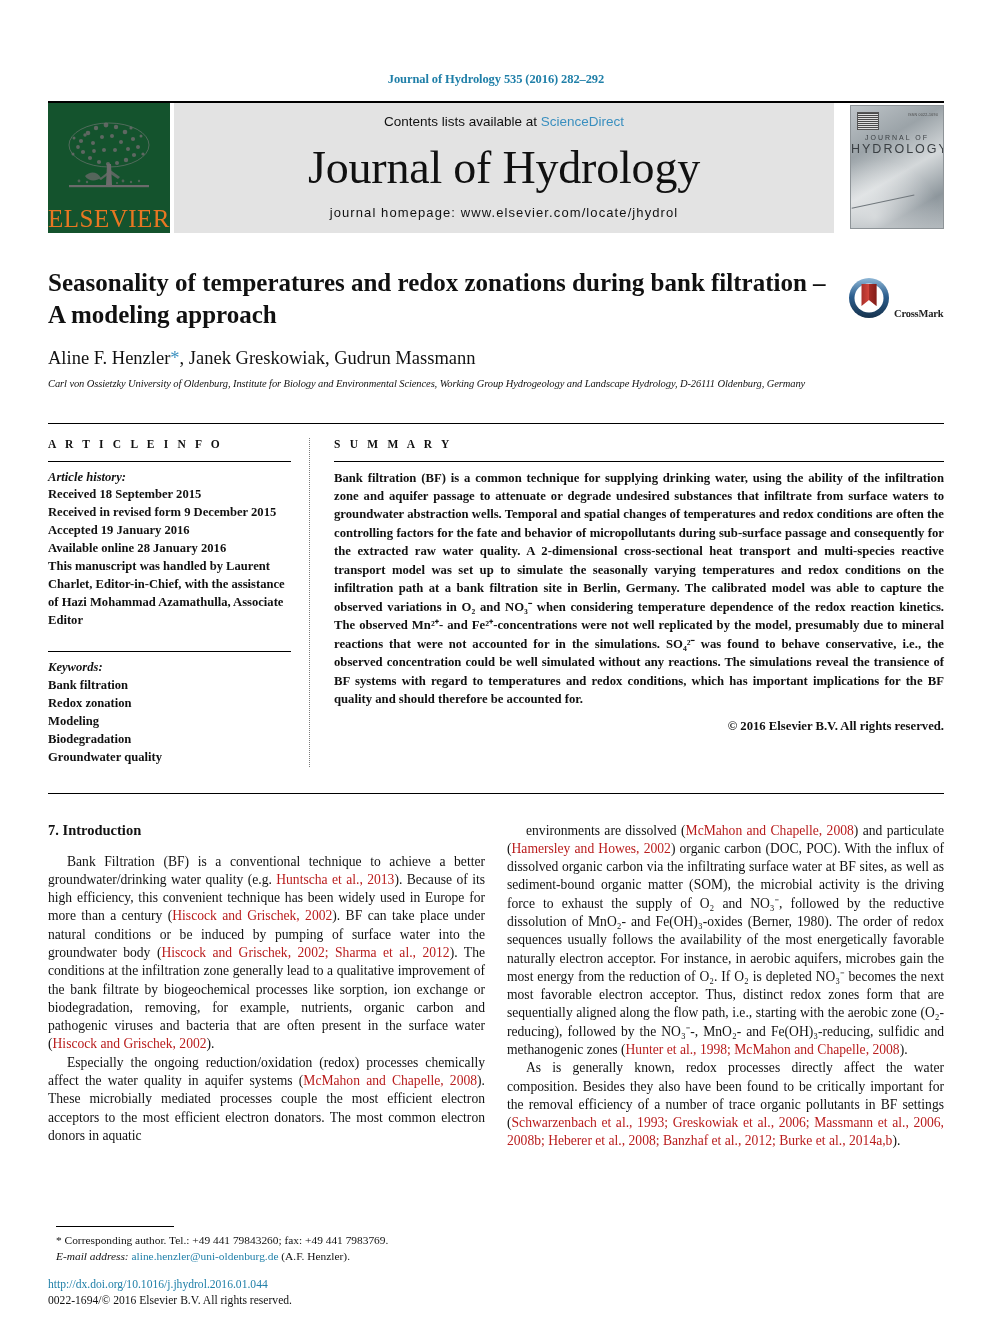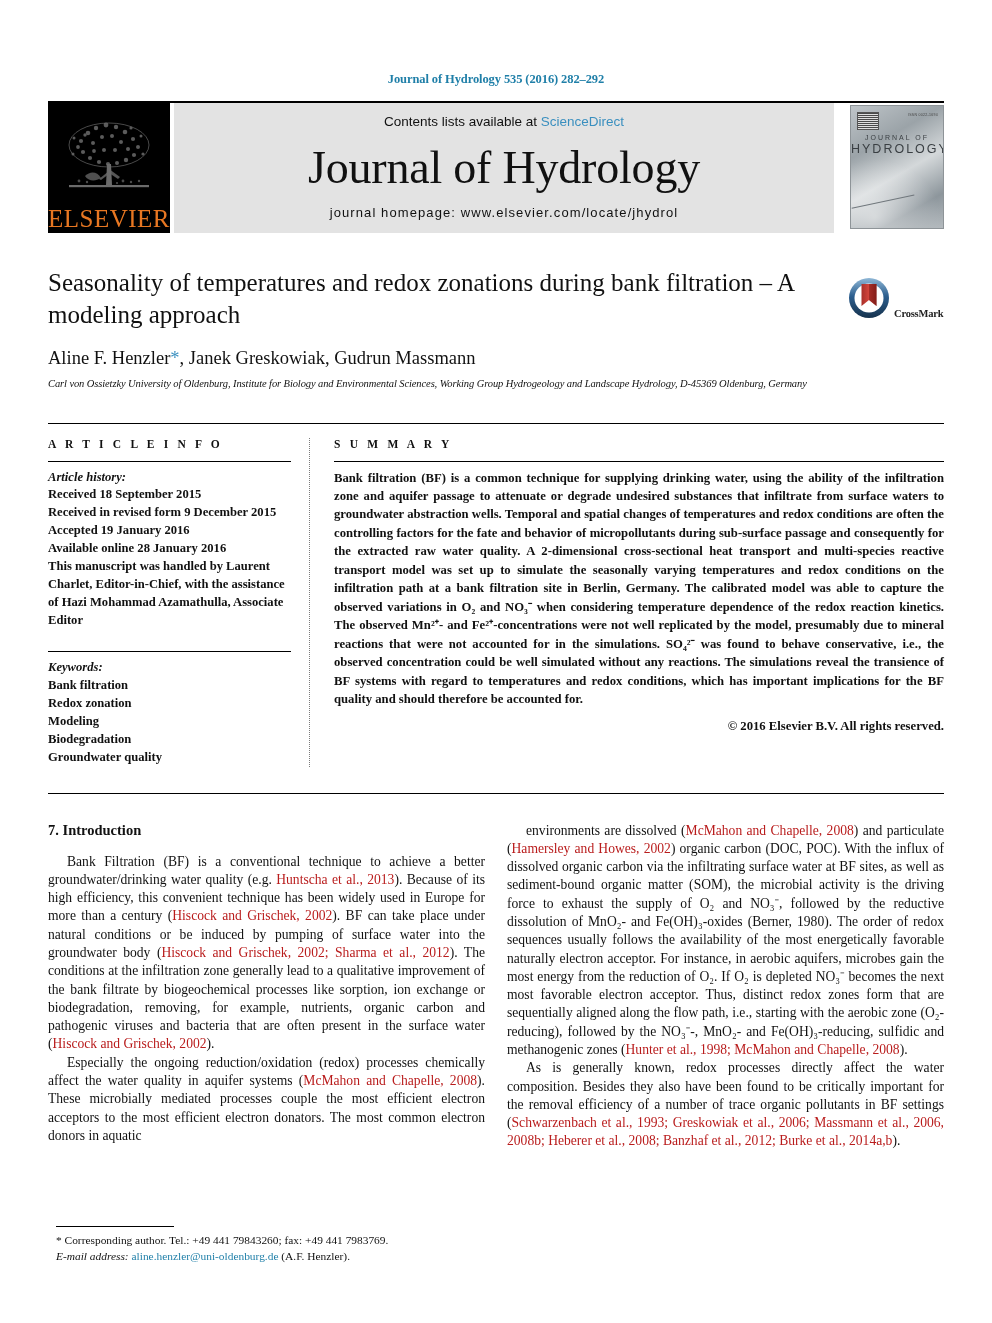--- a/index.html
+++ b/index.html
@@ -43,21 +43,21 @@
     height: 130px;
   }
   .elsevier-logo {
     width: 122px;
     flex: 0 0 122px;
     display: flex;
     flex-direction: column;
     align-items: center;
     justify-content: flex-end;
     padding-bottom: 2px;
-    background: #000000;
+    background: #14532d;
   }
   .tree-svg { display:block; }
   .elsevier-word {
     font-family: "Liberation Serif", serif;
     color: #E87722;
     font-size: 25px;
     letter-spacing: 0.5px;
     line-height: 1;
     margin-top: 1px;
   }
@@ -140,21 +140,21 @@
   
   .title-block {
     margin-top: 34px;
     position: relative;
     min-height: 110px;
   }
   .paper-title {
     font-family: "Liberation Serif", serif;
     font-size: 25px;
     line-height: 1.27;
-    font-weight: normal;
+    font-weight: bold;
     margin: 0;
     width: 790px;
     color: #111;
   }
   .authors {
     margin-top: 17px;
     font-family: "Liberation Serif", serif;
     font-size: 18.5px;
     color: #111;
   }
@@ -392,21 +392,21 @@
         <div class="cover-title2">HYDROLOGY</div>
       </div>
     </div>
   </div>
 
   <div class="title-block">
     <h1 class="paper-title">Seasonality of temperatures and redox zonations during bank filtration – A modeling approach</h1>
     <div class="authors">
       <span>Aline F. Henzler</span><span class="corr-star">*</span><span>, Janek Greskowiak, Gudrun Massmann</span>
     </div>
-    <div class="affiliation">Carl von Ossietzky University of Oldenburg, Institute for Biology and Environmental Sciences, Working Group Hydrogeology and Landscape Hydrology, D-45369 Oldenburg, Germany</div>
+    <div class="affiliation">Carl von Ossietzky University of Oldenburg, Institute for Biology and Environmental Sciences, Working Group Hydrogeology and Landscape Hydrology, D-26111 Oldenburg, Germany</div>
 
     <div class="crossmark">
       <svg width="42" height="42" viewBox="0 0 42 42">
         <defs>
           <linearGradient id="cmring" x1="0" y1="0" x2="0" y2="1">
             <stop offset="0%" stop-color="#8fb7d6"></stop>
             <stop offset="45%" stop-color="#2c5f8f"></stop>
             <stop offset="100%" stop-color="#16324d"></stop>
           </linearGradient>
           <linearGradient id="cmbook" x1="0" y1="0" x2="1" y2="0">
@@ -480,14 +480,18 @@
     <div class="footnote-rule"></div>
     <div class="footnote">
       <span>*</span>
       <span>Corresponding author. Tel.: +49 441 79843260; fax: +49 441 7983769.</span><br>
       <span class="em">E-mail address:</span>
       <span class="mail">aline.henzler@uni-oldenburg.de</span>
       <span>(A.F. Henzler).</span>
     </div>
   </div>
 
+  <div class="doi-block">
+    <span class="doi-link">http://dx.doi.org/10.1016/j.jhydrol.2016.01.044</span>
+    <span>0022-1694/© 2016 Elsevier B.V. All rights reserved.</span>
+  </div>
 
 </div>
 
 </body></html>

